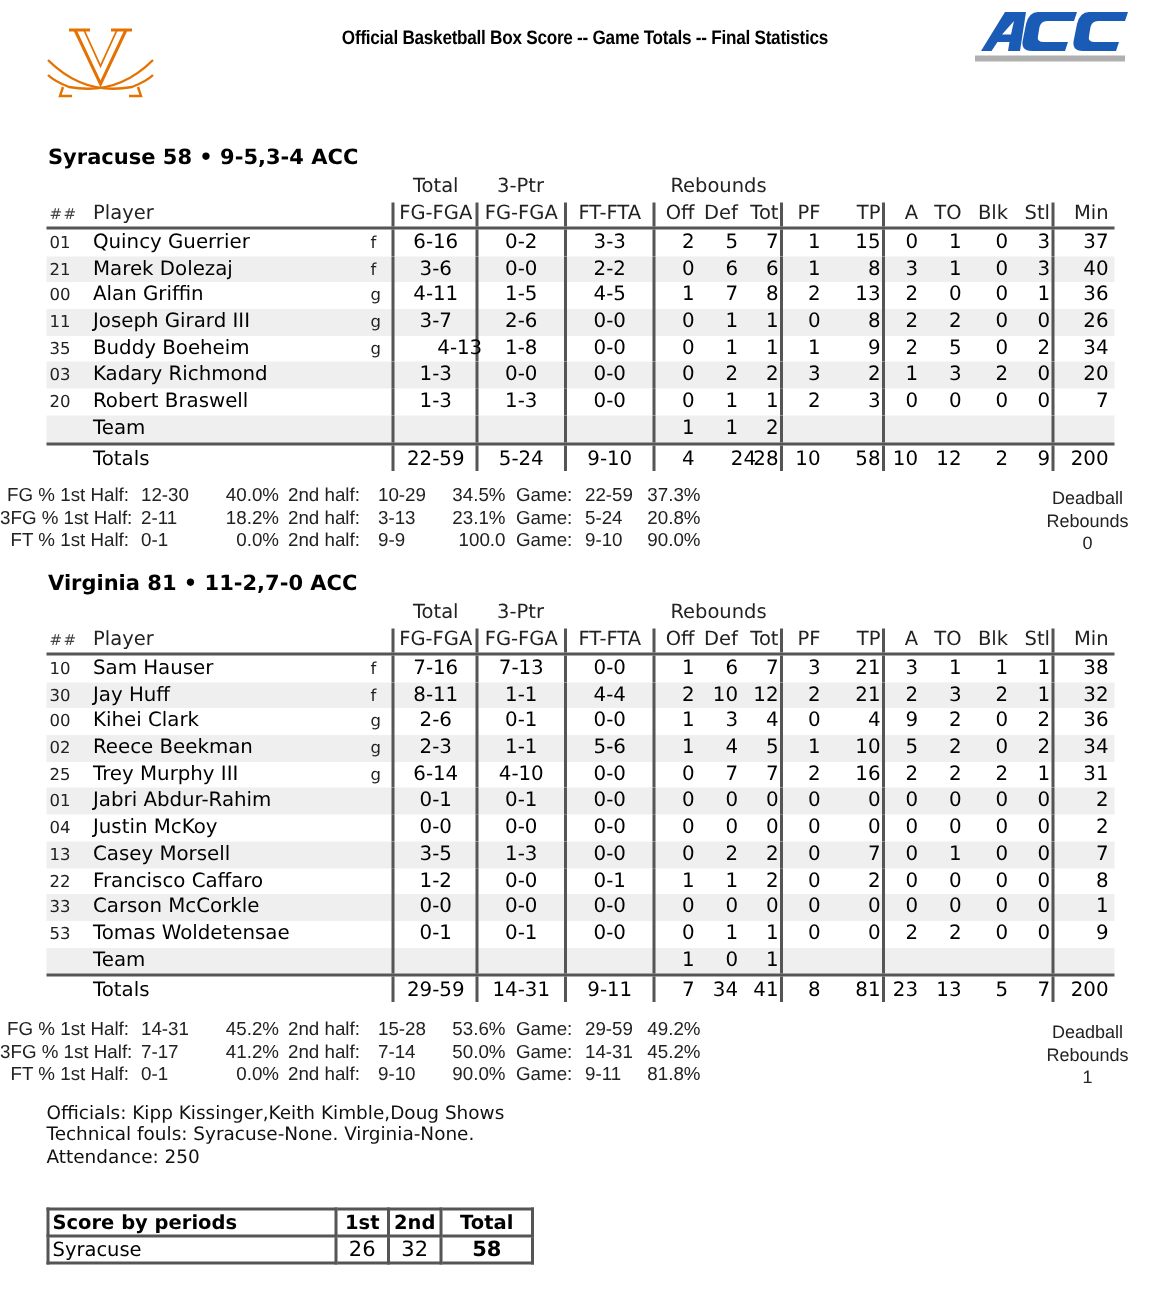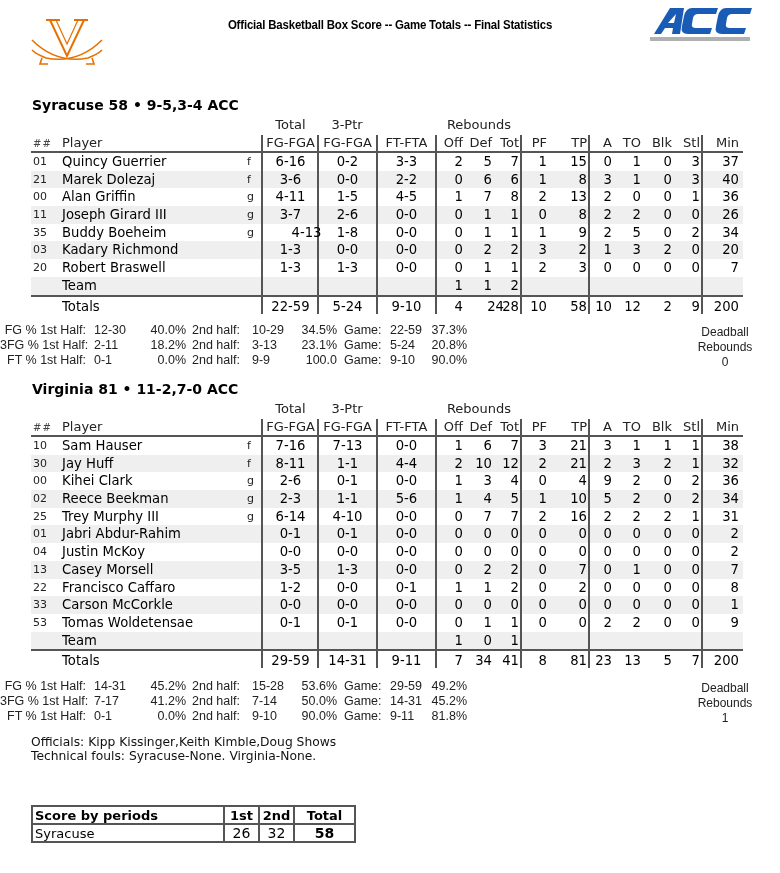--- a/index.html
+++ b/index.html
@@ -769,20 +769,21 @@
   </div>
 <div class="deadball" style="top:681px">
   <div>Deadball</div>
   <div>Rebounds</div>
   <div>1</div>
 </div>
 
 <div class="notes">
   <div>Officials: Kipp Kissinger,Keith Kimble,Doug Shows</div>
   <div>Technical fouls: Syracuse-None. Virginia-None.</div>
+  <div>Attendance: 250</div>
 </div>
 
 <table class="score-tbl">
   <tbody>
       <tr>
     <td class="hd" style="width:192px">Score by periods</td>
     <td class="hd" style="width:35px;text-align:center">1st</td>
     <td class="hd" style="width:35px;text-align:center">2nd</td>
     <td class="hd" style="width:61px;text-align:center">Total</td>
   </tr>

